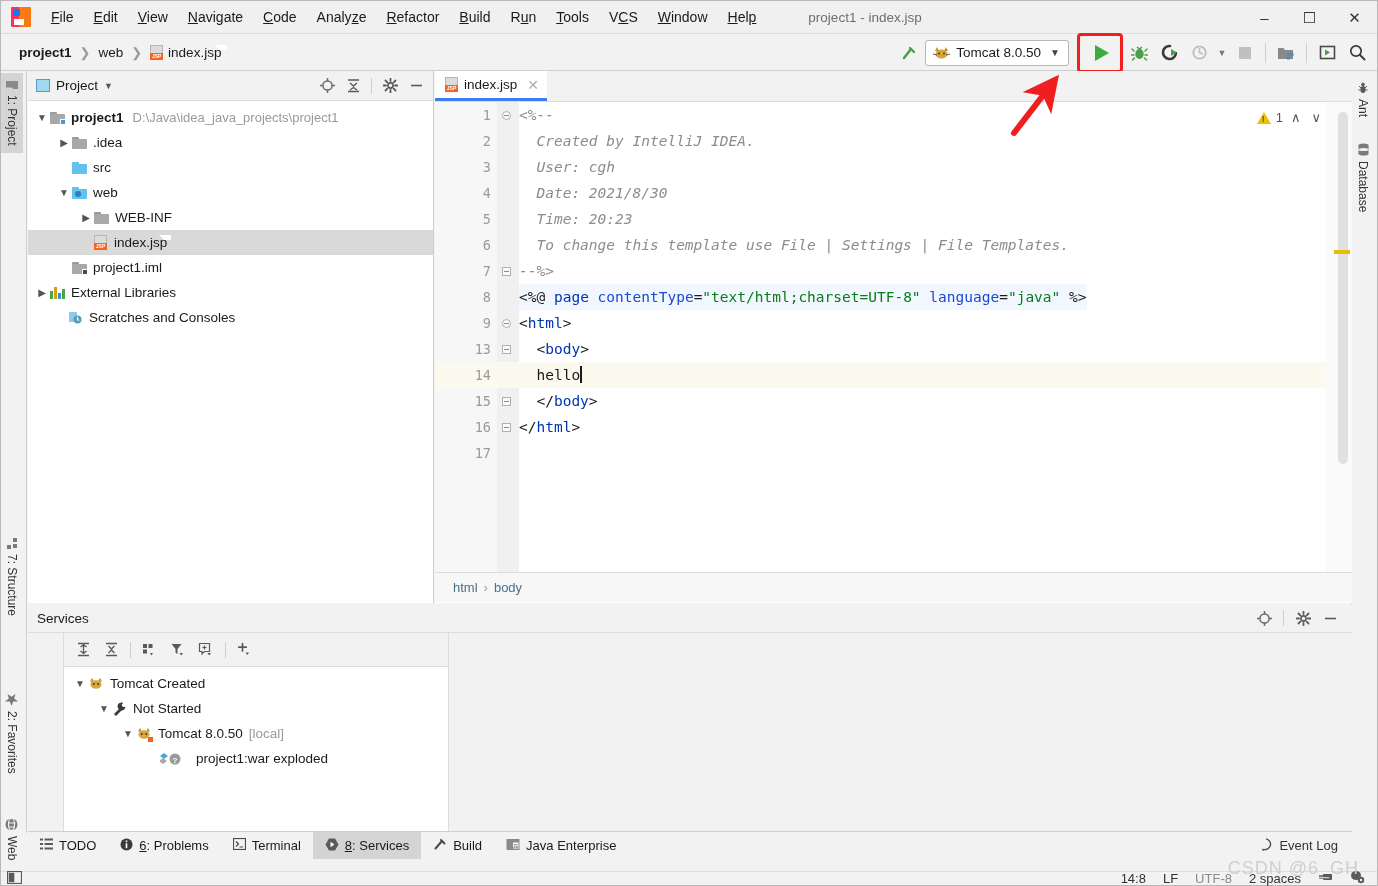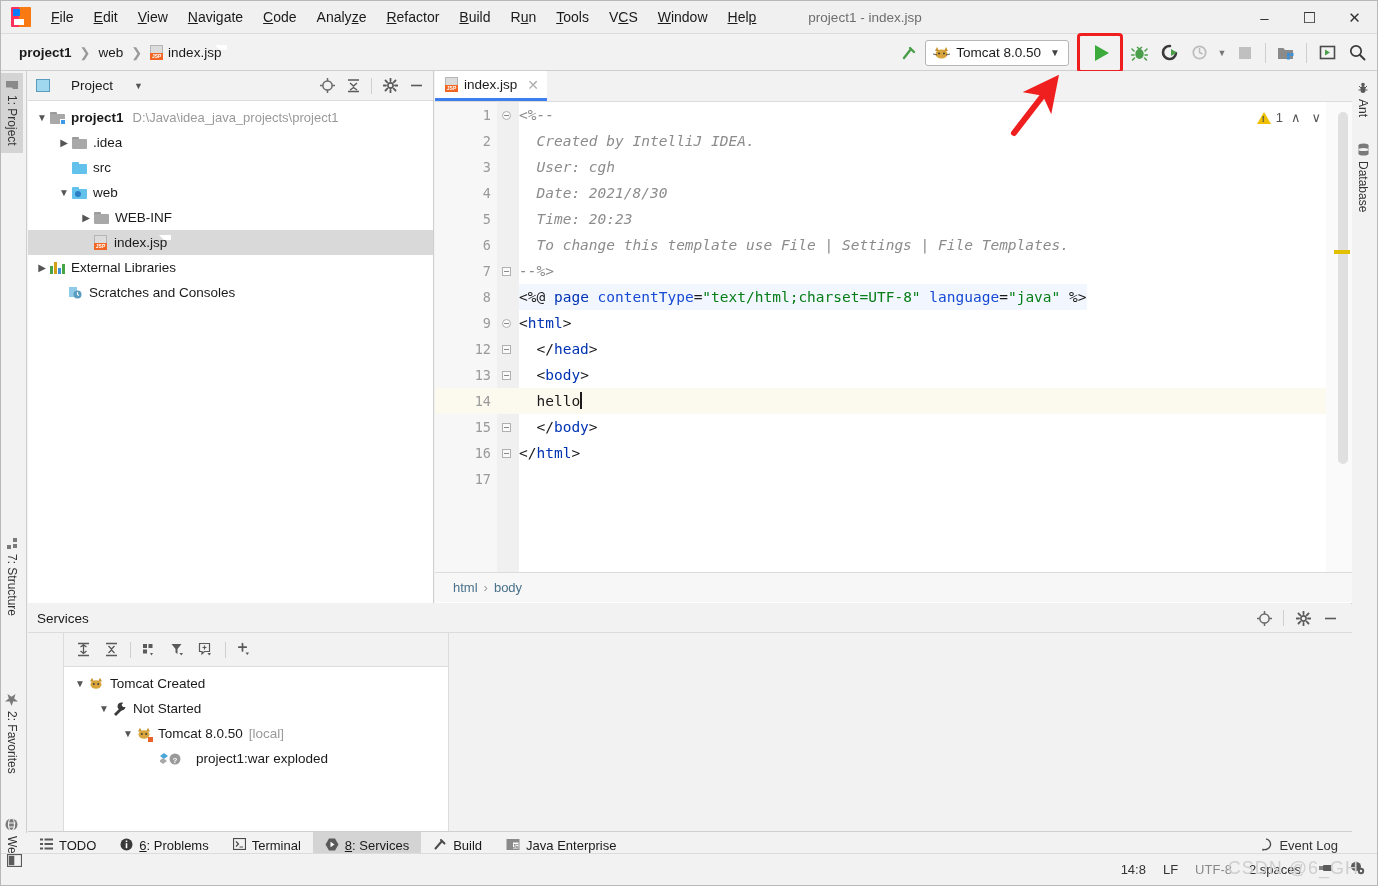--- a/index.html
+++ b/index.html
@@ -55,21 +55,21 @@
   
   .lrail { position:absolute; left:0; top:70px; width:26px; height:762px; background:#f2f2f2; border-right:1px solid #cfcfcf;}
   .vtab { writing-mode:vertical-rl; text-orientation:mixed; font-size:12px; color:#333; padding:7px 4px;
           display:flex; align-items:center; gap:5px; white-space:nowrap; }
   .vtab.sel { background:#d4d4d4; }
   .rrail { position:absolute; right:0; top:70px; width:26px; height:762px; background:#f2f2f2; border-left:1px solid #cfcfcf;}
 
   
   .projpanel { position:absolute; left:27px; top:70px; width:406px; height:532px; background:#fff; border-right:1px solid #cfcfcf;}
   .pphead { height:30px; background:#f2f2f2; display:flex; align-items:center; border-bottom:1px solid #dcdcdc; }
-  .pphead .ttl { font-size:13.5px; margin-left:8px; display:flex; align-items:center; gap:21px; }
+  .pphead .ttl { font-size:13.5px; margin-left:8px; display:flex; align-items:center; gap:6px; }
   .sqicon { width:14px; height:13px; background:#a0d8f0; border:1.5px solid #5a9cc0; }
   .pphead-icons { margin-left:auto; display:flex; align-items:center; gap:2px; padding-right:5px;}
   .pitem { width:24px; height:24px; display:flex; align-items:center; justify-content:center; border-radius:3px;}
   .tree { padding-top:4px; font-size:13.5px; }
   .trow { height:25px; display:flex; align-items:center; padding-left:6px; white-space:nowrap; }
   .trow.sel { background:#d9d9d9; }
   .arrow { width:16px; display:inline-flex; justify-content:center; color:#555; font-size:10px; flex:0 0 16px;}
   .folder { width:15px; height:12px; position:relative; margin-right:6px; flex:0 0 auto;}
   .folder .tab { position:absolute; left:0; top:0; width:7px; height:3px; background:#9a9a9a; border-radius:1px 1px 0 0;}
   .folder .bd { position:absolute; left:0; top:2px; width:15px; height:10px; background:#a8a8a8; border-radius:1px;}
@@ -140,22 +140,22 @@
   .wrench { width:15px; height:14px; margin-right:6px; flex:0 0 auto;}
   .graytxt { color:#9a9a9a; margin-left:6px; }
 
   
   .btabs { position:absolute; left:27px; bottom:26px; width:1324px; height:28px; background:#f2f2f2;
            display:flex; align-items:stretch; border-top:1px solid #cfcfcf;}
   .btab { display:flex; align-items:center; gap:6px; padding:0 12px; font-size:13px; color:#1a1a1a; }
   .btab.sel { background:#d4d4d4; }
   .btab u { text-decoration:underline; }
   .btabs-right { margin-left:auto; display:flex; align-items:center; padding-right:14px; gap:6px; font-size:13px; color:#333;}
-  .statusbar { position:absolute; left:0; bottom:0; width:1376px; height:32px; background:#f2f2f2;
-               border-top:1px solid #dcdcdc; display:flex; }
+  .statusbar { position:absolute; left:0; bottom:0; width:1376px; height:14px; background:#f2f2f2;
+               border-top:1px solid #dcdcdc; display:flex; align-items:center; }
   .sb-left { width:26px; display:flex; justify-content:center;}
   .sb-right { margin-left:auto; display:flex; align-items:center; gap:17px; padding-right:12px; font-size:13px; color:#333;}
   .sb-right .dim { color:#8a8a8a; }
   .watermark { position:absolute; right:18px; bottom:6px; font-size:18px; color:#cfcfcf; letter-spacing:1px;
                font-family:"Liberation Sans", sans-serif; pointer-events:none; }
 
   
   .annot { position:absolute; left:995px; top:62px; width:140px; height:90px; pointer-events:none; }
 </style>
 </head>
@@ -435,20 +435,28 @@
 
       <div class="trow sel" style="padding-left:66px;">
         <span class="jspicon" style="margin-right:7px;">
           <span class="pg"></span>
             <span class="fold"></span>
             <span class="tag">JSP</span>
         </span>
         <span class="tlabel">index.jsp</span>
       </div>
 
+      <div class="trow" style="padding-left:44px;">
+        <span class="folder">
+            <span class="tab"></span>
+            <span class="bd"></span>
+            <span class="badge dark"></span>
+          </span>
+        <span class="tlabel">project1.iml</span>
+      </div>
 
       <div class="trow" style="padding-left:6px;">
         <span class="arrow">▶</span>
         <span class="libicon">
           <i style="height:8px;"></i>
             <i style="height:12px;background:#d4a017;"></i>
             <i style="height:6px;background:#3d8fd8;"></i>
             <i style="height:10px;"></i>
         </span>
         <span class="tlabel">External Libraries</span>
@@ -486,21 +494,20 @@
       <div class="codearea" id="code-lines">
           <div class="cline"><span class="lnum">1</span><span class="fold"><span class="fcirc"></span></span><span class="ctext"><span class="cm">&lt;%--</span></span></div>
           <div class="cline"><span class="lnum">2</span><span class="ctext"><span class="cm">  Created by IntelliJ IDEA.</span></span></div>
           <div class="cline"><span class="lnum">3</span><span class="ctext"><span class="cm">  User: cgh</span></span></div>
           <div class="cline"><span class="lnum">4</span><span class="ctext"><span class="cm">  Date: 2021/8/30</span></span></div>
           <div class="cline"><span class="lnum">5</span><span class="ctext"><span class="cm">  Time: 20:23</span></span></div>
           <div class="cline"><span class="lnum">6</span><span class="ctext"><span class="cm">  To change this template use File | Settings | File Templates.</span></span></div>
           <div class="cline"><span class="lnum">7</span><span class="fold"><span class="fsq"></span></span><span class="ctext"><span class="cm">--%&gt;</span></span></div>
           <div class="cline"><span class="lnum">8</span><span class="ctext dirbg"><span class="plain">&lt;%@</span><span class="plain"> </span><span class="tagb">page</span><span class="plain"> </span><span class="attr">contentType</span><span class="plain">=</span><span class="str">"text/html;charset=UTF-8"</span><span class="plain"> </span><span class="attr">language</span><span class="plain">=</span><span class="str">"java"</span><span class="plain"> %&gt;</span></span></div>
           <div class="cline"><span class="lnum">9</span><span class="fold"><span class="fcirc"></span></span><span class="ctext"><span class="plain">&lt;</span><span class="tagb">html</span><span class="plain">&gt;</span></span></div>
-          <div class="cline"><span class="lnum">12</span><span class="fold"><span class="fsq"></span></span><span class="ctext"><span class="plain">  &lt;/</span><span class="tagb">head</span><span class="plain">&gt;</span></span></div>
           <div class="cline"><span class="lnum">13</span><span class="fold"><span class="fsq"></span></span><span class="ctext"><span class="plain">  &lt;</span><span class="tagb">body</span><span class="plain">&gt;</span></span></div>
           <div class="cline hl"><span class="lnum">14</span><span class="ctext"><span class="plain">  hello</span><span class="caret"></span></span></div>
           <div class="cline"><span class="lnum">15</span><span class="fold"><span class="fsq"></span></span><span class="ctext"><span class="plain">  &lt;/</span><span class="tagb">body</span><span class="plain">&gt;</span></span></div>
           <div class="cline"><span class="lnum">16</span><span class="fold"><span class="fsq"></span></span><span class="ctext"><span class="plain">&lt;/</span><span class="tagb">html</span><span class="plain">&gt;</span></span></div>
           <div class="cline"><span class="lnum">17</span><span class="ctext"><span class="plain"></span></span></div>
         </div>
 
       <div class="escrollzone">
         <div class="escroll"></div>
         <div class="warnmark"></div>

